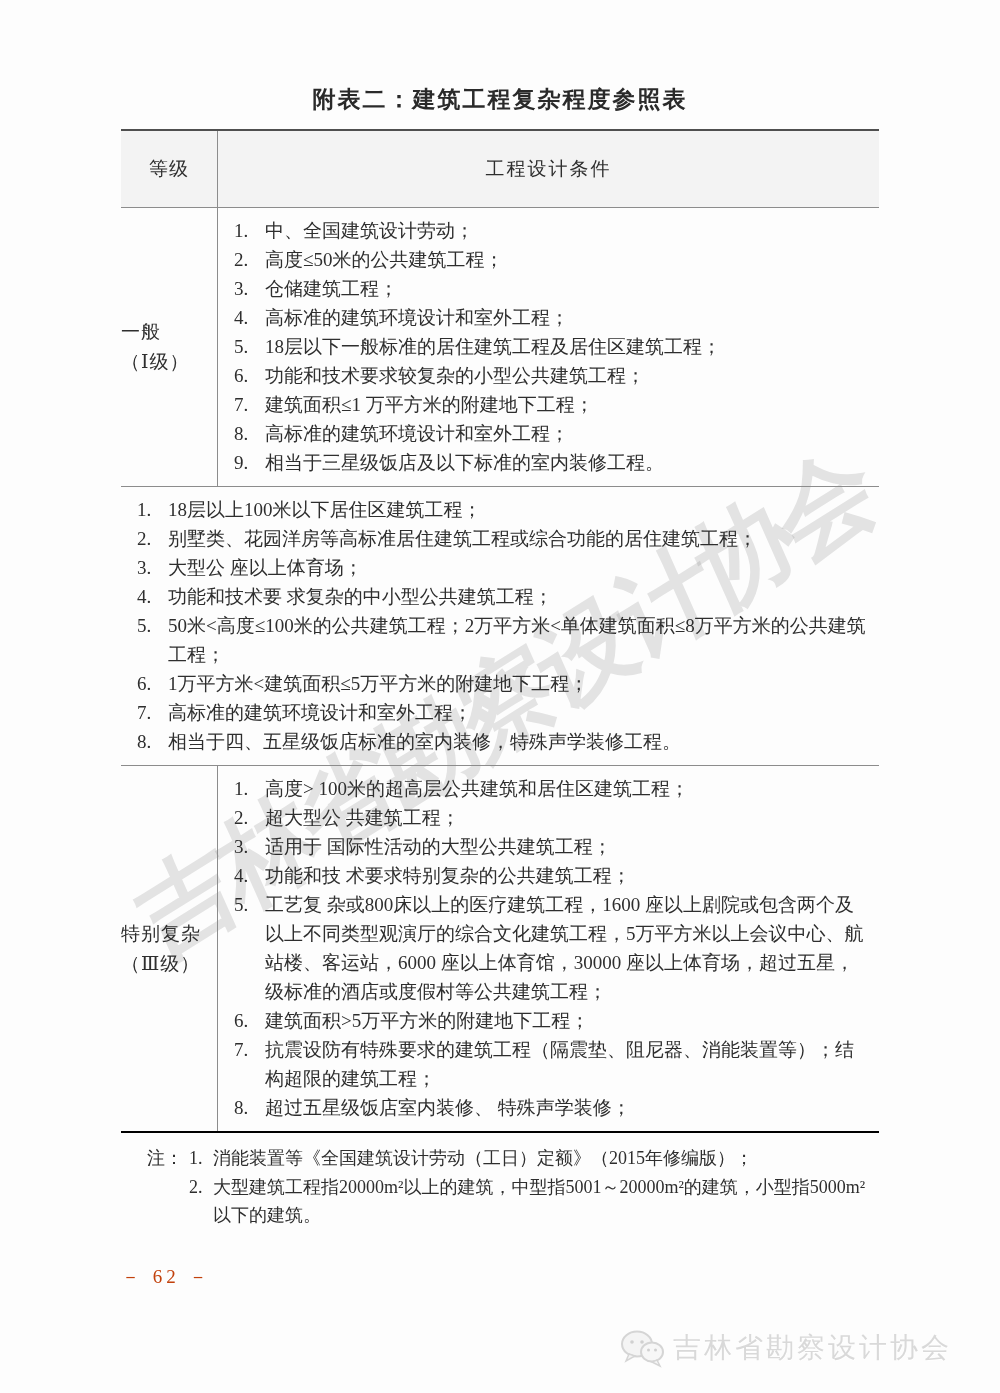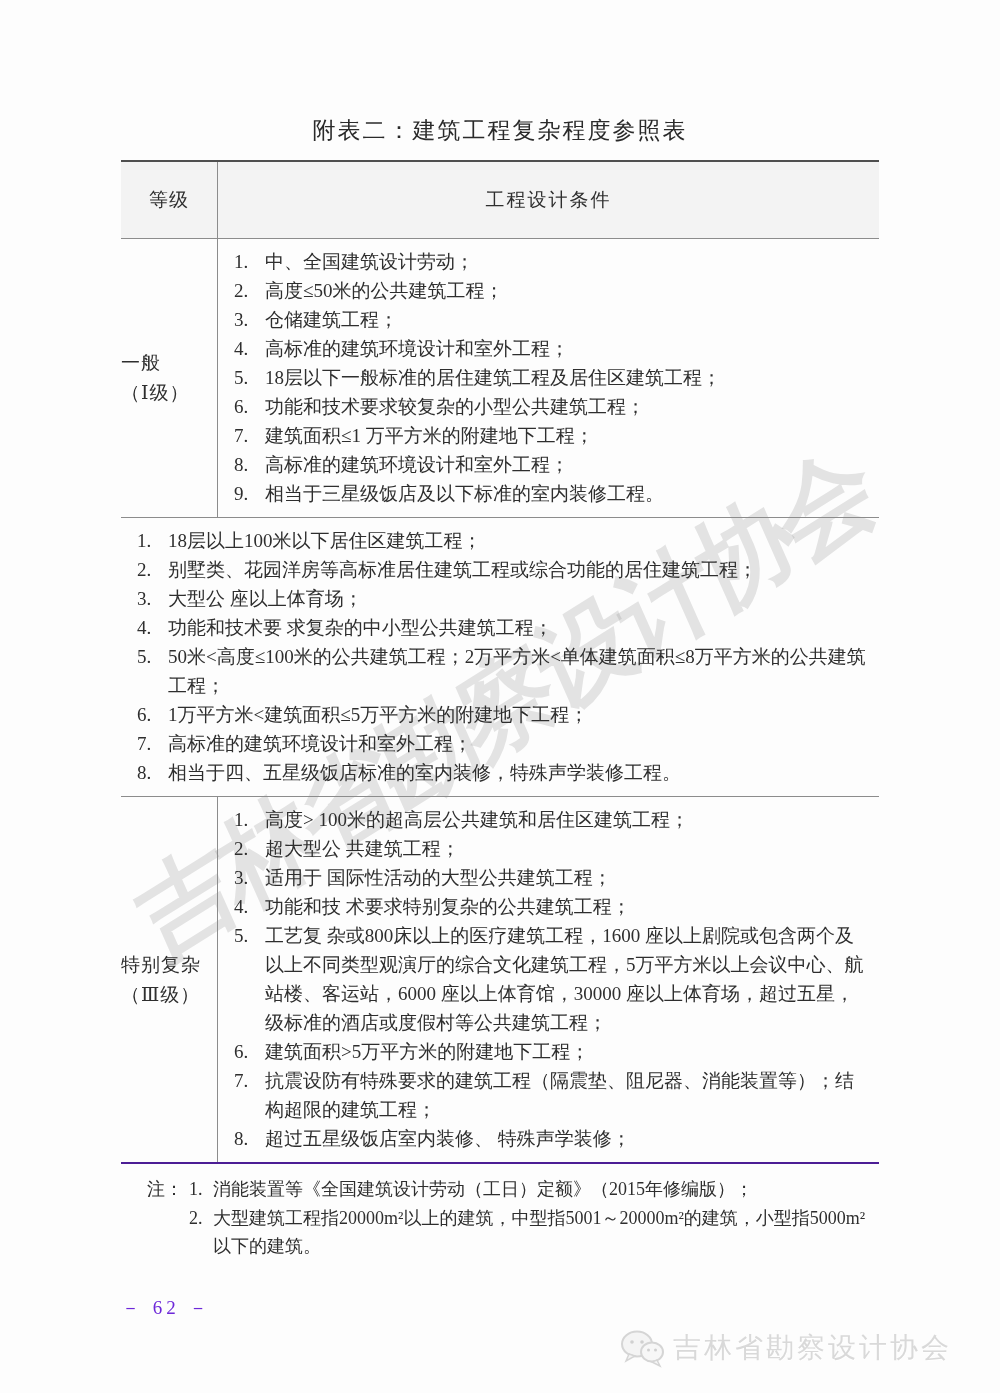--- a/index.html
+++ b/index.html
@@ -23,33 +23,33 @@
     letter-spacing:-6px;
     white-space:nowrap;
     color:rgba(125,125,125,0.20);
     transform:rotate(-32deg) skewX(-8deg);
     transform-origin:center center;
     pointer-events:none;
     z-index:1;
   }
   .content{position:relative;z-index:2;}
   .doc-title{
-    margin:115px 0 14px 0;
+    margin:84px 0 14px 0;
     text-align:center;
     font-family:"Liberation Sans","DejaVu Sans",sans-serif;
-    font-weight:normal;
+    font-weight:bold;
     font-size:23px;
     letter-spacing:2px;
     color:#2a2a2a;
   }
   .doc-table{
     margin-left:121px;
     width:758px;
     border-top:2px solid #4f4f4f;
-    border-bottom:2px solid #4c1d95;
+    border-bottom:2px solid #000000;
   }
   .thead{
     display:flex;
     background:#f3f3f3;
     border-bottom:1px solid #8c8c8c;
   }
   .th-level{
     width:96px;
     border-right:1px solid #8c8c8c;
     display:flex;align-items:center;justify-content:center;
@@ -102,21 +102,21 @@
     line-height:28.5px;
   }
   .notes-label{flex:0 0 42px;}
   .note-item{display:flex;}
   .note-item .nnum{flex:0 0 24px;}
   .note-item .ntxt{flex:1;}
   .page-number{
     margin:34px 0 0 121px;
     font-size:19px;
     letter-spacing:4px;
-    color:#6d28d9;
+    color:#c2410c;
   }
   .footer-brand{
     position:absolute;
     right:48px;bottom:25px;
     display:flex;align-items:center;
     color:#d7d7d7;
     z-index:2;
   }
   .footer-brand .wechat-icon{
     width:46px;height:40px;

